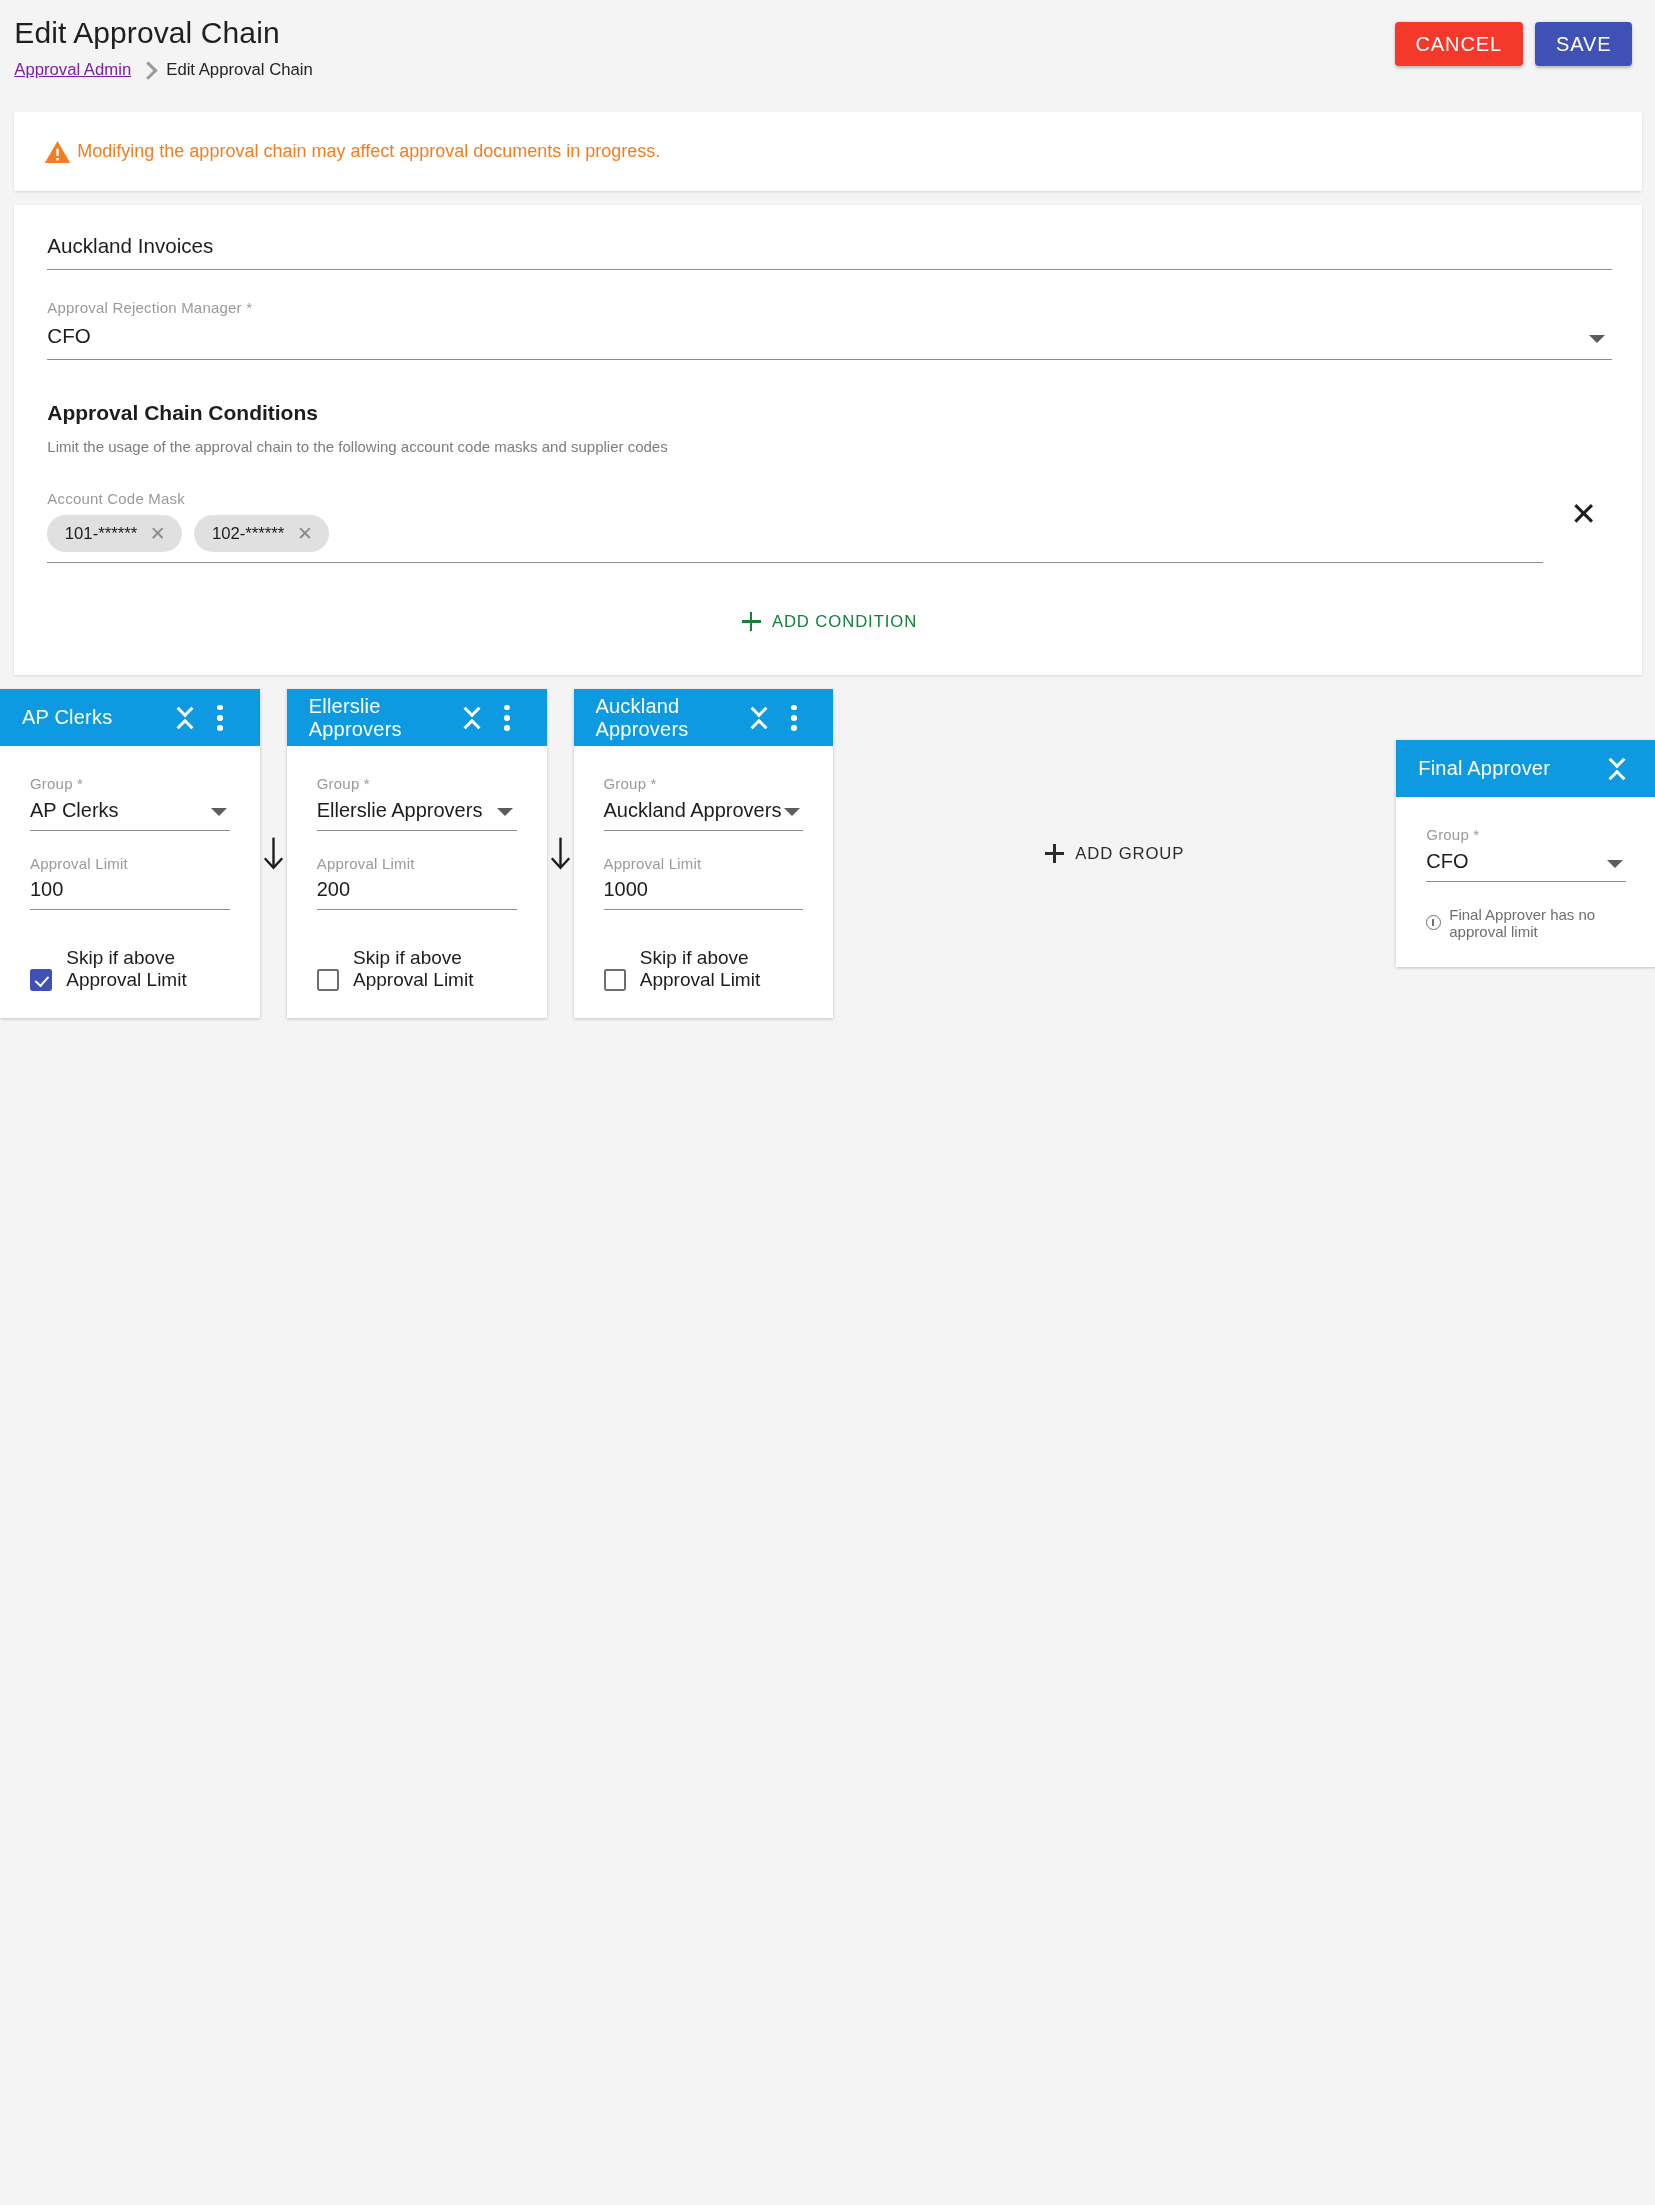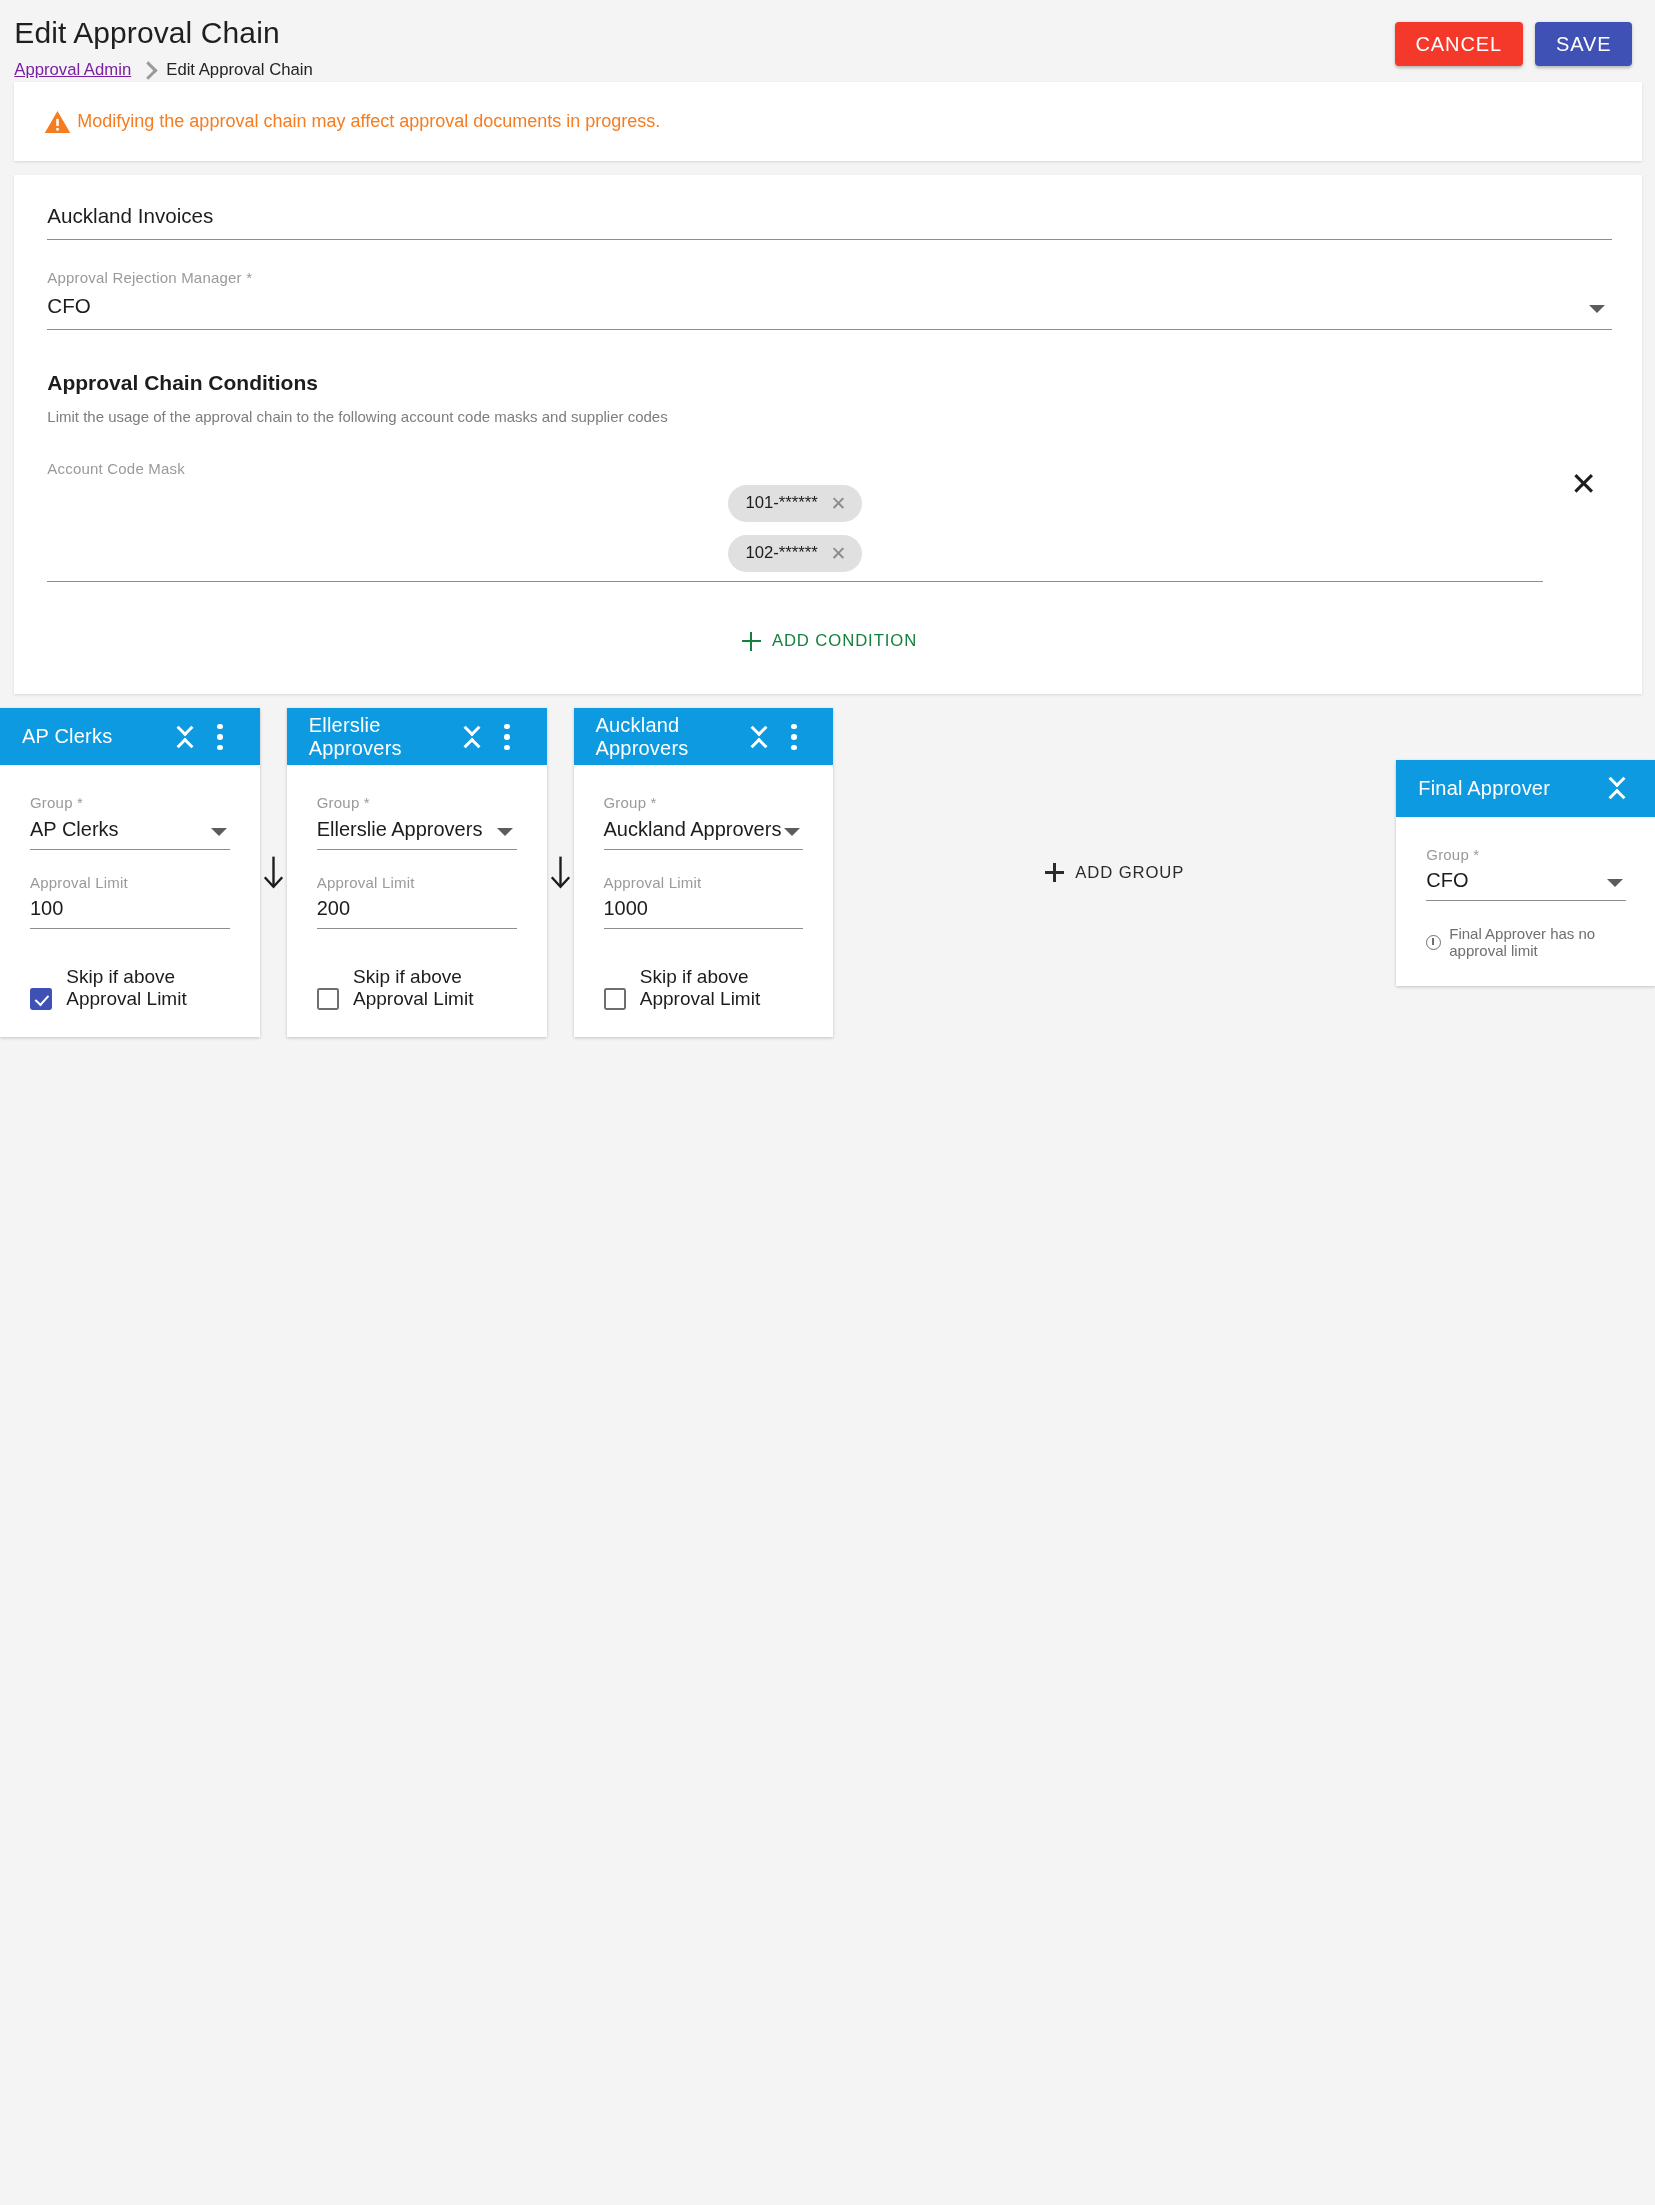--- a/index.html
+++ b/index.html
@@ -10,21 +10,21 @@
     background: #f4f4f4;
     font-family: "Liberation Sans", sans-serif;
     -webkit-font-smoothing: antialiased;
   }
 
   .page { position: relative; width: 1656px; min-height: 2205px; background: #f4f4f4; }
 
   
   .topbar {
     position: relative;
-    height: 82px;
+    height: 112px;
     padding: 14.3px 24px 0 14.3px;
   }
   .page-title {
     font-size: 30px;
     font-weight: 400;
     color: #1f1f1f;
     letter-spacing: 0.1px;
     line-height: 38px;
   }
   .breadcrumb {
@@ -133,21 +133,20 @@
 
   .condition-row { display: flex; align-items: flex-start; }
   .condition-field { flex: 1; position: relative; }
   .chips {
     display: flex;
     gap: 12.7px;
     padding-bottom: 9.5px;
     border-bottom: 1.6px solid #8d8d8d;
     min-height: 48px;
     align-items: center;
-    flex-direction: column;
   }
   .chip {
     background: #e0e0e0;
     border-radius: 20.6px;
     height: 37px;
     display: flex;
     align-items: center;
     gap: 12.7px;
     padding: 0 16px 0 17.5px;
     font-size: 16.7px;

